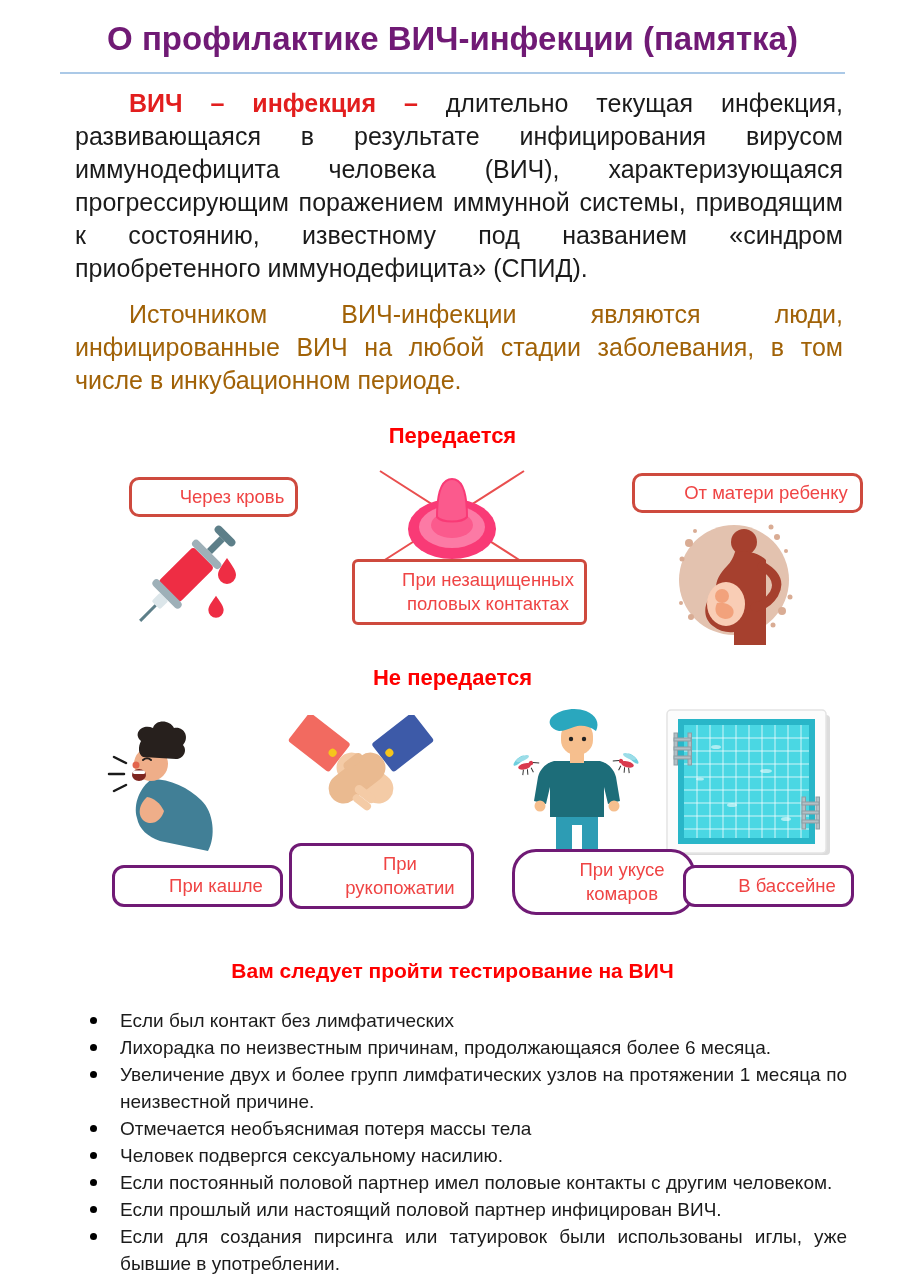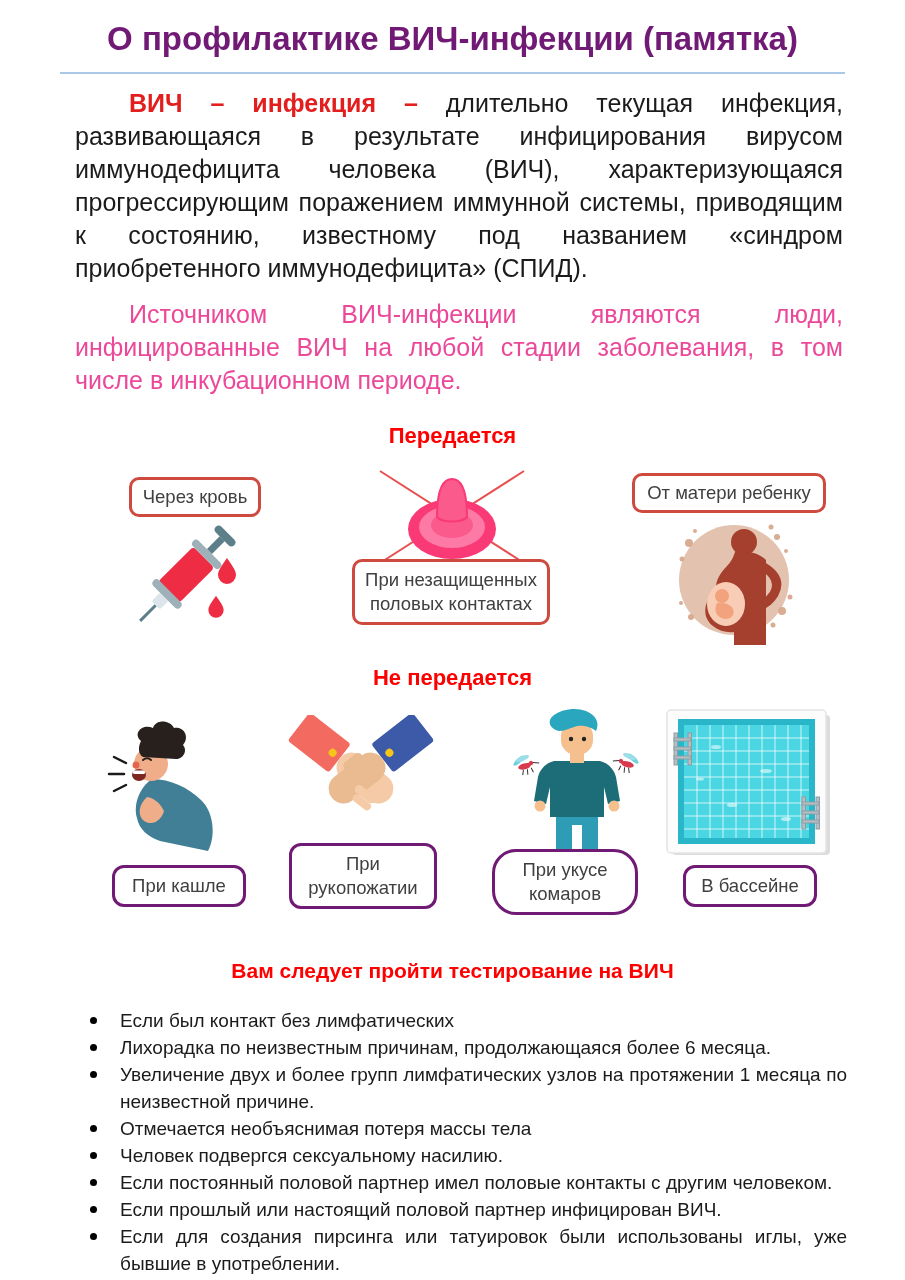--- a/index.html
+++ b/index.html
@@ -5,41 +5,41 @@
   html,body{margin:0;padding:0;background:#ffffff;}
   body{width:905px;height:1280px;overflow:hidden;font-family:"Liberation Sans",sans-serif;}
   .page{position:relative;width:905px;height:1280px;background:#fff;}
 
   .title{margin:0;padding:20px 20px 0;text-align:center;font-size:33px;font-weight:bold;color:#701a75;}
   .divider{border:none;border-top:2px solid #abc9e7;margin:14px 60px 0;}
 
   .para{font-size:25px;line-height:33px;text-align:justify;margin:0 62px 0 75px;text-indent:54px;}
   .intro{margin-top:13px;color:#1b1b1b;}
   .intro .lead{color:#e21e1e;font-weight:bold;}
-  .note{margin-top:13px;color:#ec4899;}
+  .note{margin-top:13px;color:#a16207;}
 
   .section-heading{margin:26px 0 0;text-align:center;font-size:22px;font-weight:bold;color:#fe0000;}
   .nt-heading{margin-top:6px;}
   .testing-heading{margin-top:36px;font-size:21px;}
 
   .row{position:relative;width:905px;}
   .row-transmitted{height:196px;margin-top:14px;}
   .row-not{height:220px;margin-top:12px;}
 
   .label-box{position:absolute;display:flex;align-items:center;justify-content:center;
-    background:#fff;text-align:center;font-size:18.5px;line-height:1.3;color:#404040;}
+    background:#fff;text-align:center;font-size:18.5px;line-height:1.3;color:#ef4444;padding-left:37px;}
   .red-box{border:3px solid #ce4a3e;border-radius:10px;}
   .green-box{border:3px solid #701a75;border-radius:12px;align-items:center;}
 
   .box-blood{left:129px;top:14px;width:126px;height:34px;}
-  .box-sex{left:352px;top:96px;width:192px;height:60px;}
+  .box-sex{left:352px;top:96px;width:192px;height:60px;border-radius:6px;}
   .box-mother{left:632px;top:10px;width:188px;height:34px;}
   .box-cough{left:112px;top:162px;width:128px;height:36px;}
   .box-hand{left:289px;top:140px;width:142px;height:60px;}
-  .box-mosq{left:492px;top:146px;width:140px;height:60px;border-radius:24px;}
+  .box-mosq{left:512px;top:146px;width:140px;height:60px;border-radius:24px;}
   .box-pool{left:683px;top:162px;width:128px;height:36px;}
 
   .icon{position:absolute;}
   .syringe{left:126px;top:50px;}
   .condom{left:370px;top:6px;}
   .pregnant{left:669px;top:52px;}
   .cough{left:102px;top:10px;}
   .handshake{left:280px;top:12px;}
   .mosquito{left:510px;top:4px;}
   .pool{left:666px;top:6px;}

